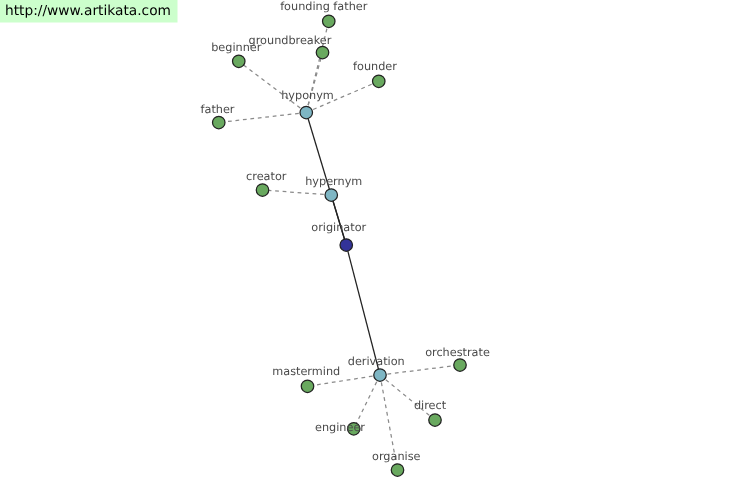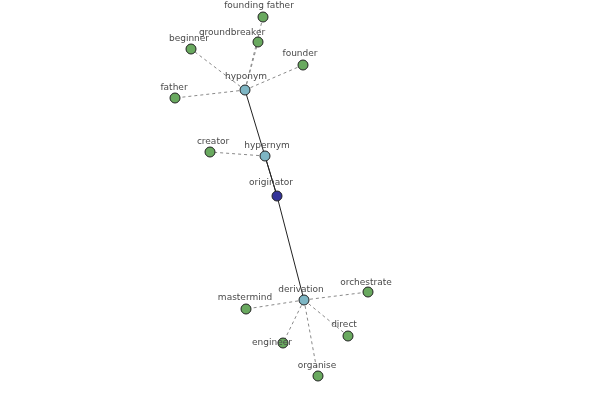--- a/index.html
+++ b/index.html
@@ -65,13 +65,14 @@
       <text x="366" y="285" text-anchor="middle" class="node-label" fill="#4a4a4a">orchestrate</text>
       <circle cx="246" cy="309" r="5" class="node" fill="#69a95f" stroke="#222222"></circle>
       <text x="245" y="300" text-anchor="middle" class="node-label" fill="#4a4a4a">mastermind</text>
       <circle cx="348" cy="336" r="5" class="node" fill="#69a95f" stroke="#222222"></circle>
       <text x="344" y="327" text-anchor="middle" class="node-label" fill="#4a4a4a">direct</text>
       <circle cx="283" cy="343" r="5" class="node" fill="#69a95f" stroke="#222222"></circle>
       <text x="272" y="345" text-anchor="middle" class="node-label" fill="#4a4a4a">engineer</text>
       <circle cx="318" cy="376" r="5" class="node" fill="#69a95f" stroke="#222222"></circle>
       <text x="317" y="368" text-anchor="middle" class="node-label" fill="#4a4a4a">organise</text>
     </svg>
+  <div class="url-badge" style="background: rgb(204, 255, 204); color: rgb(0, 0, 0);">http://www.artikata.com</div>
 </div>
 
 </body></html>

